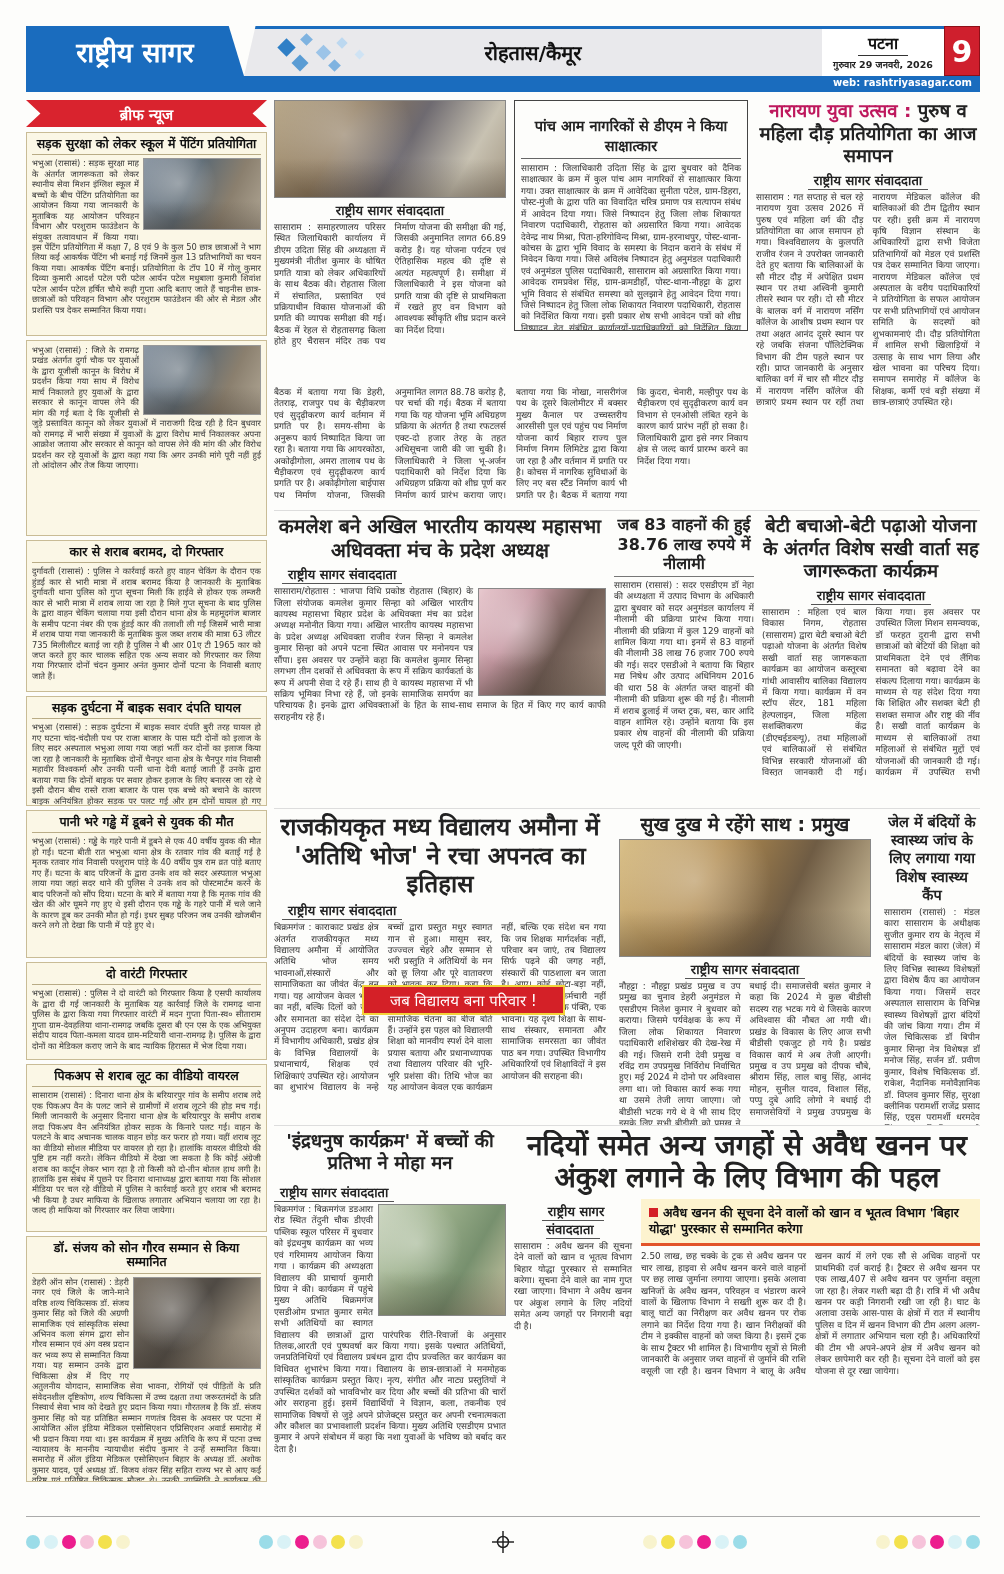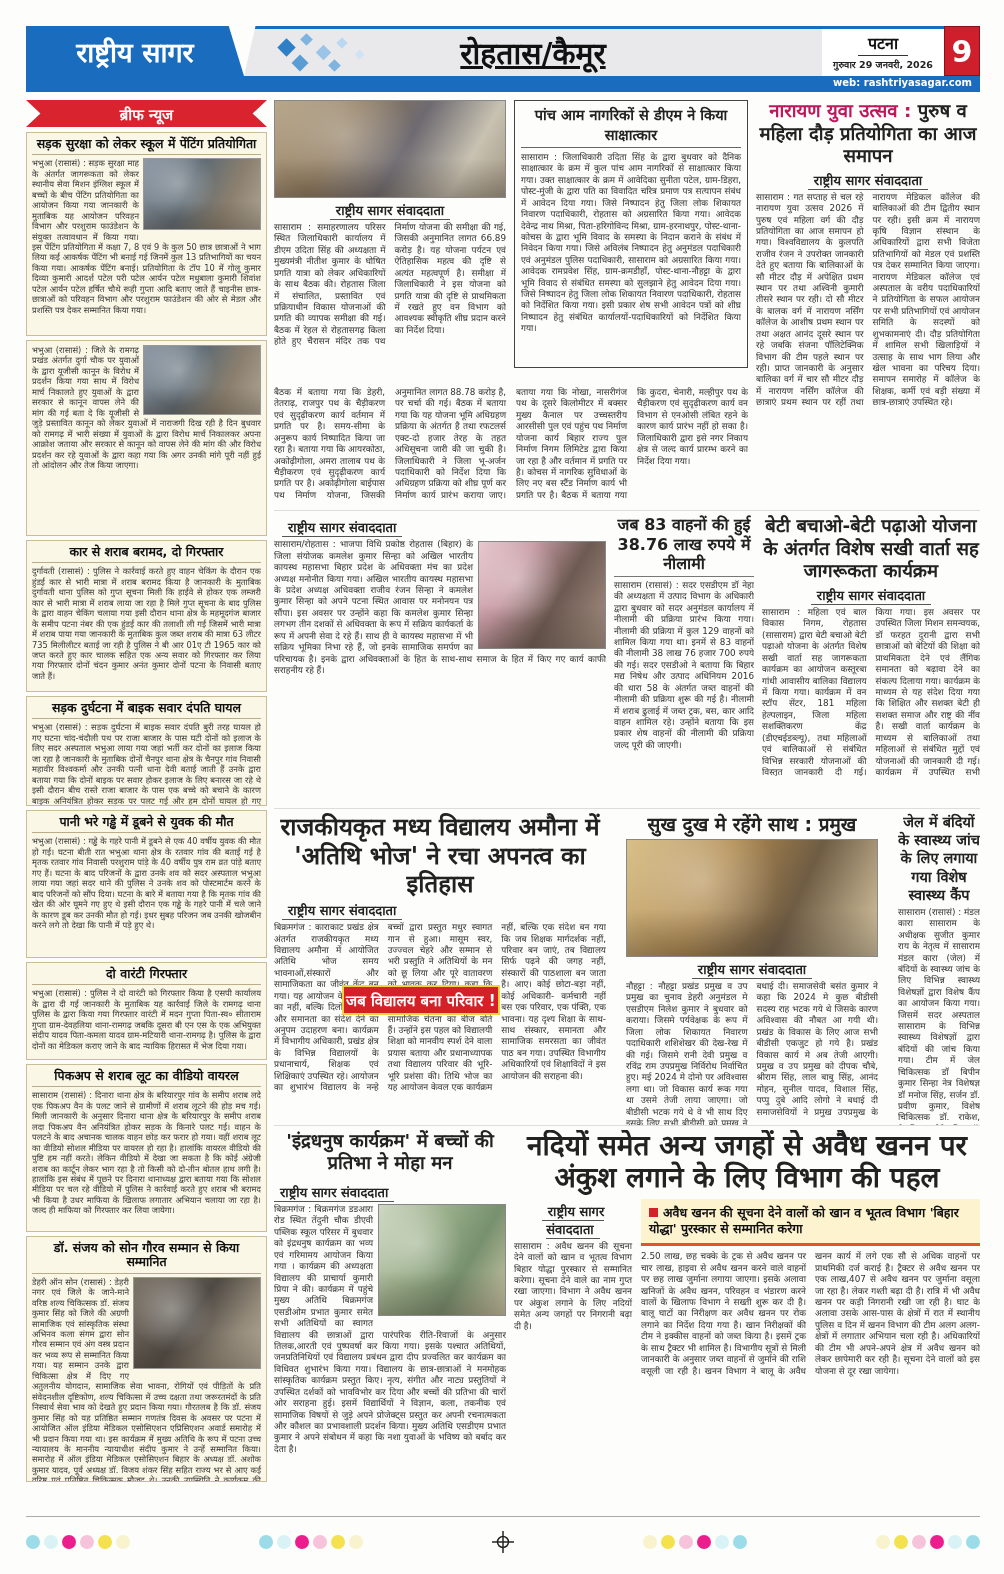--- a/index.html
+++ b/index.html
@@ -15,21 +15,21 @@
   .mast-row { display:flex; height:50px; }
   .mast-left {
     width:218px; background:#1a6cbe; color:#fff; display:flex; align-items:center; justify-content:center;
     font-size:27px; font-weight:800; clip-path:polygon(0 0,93% 0,100% 100%,0 100%);
     position:relative;
   }
   .mast-mid {
     flex:1; background:#e9e9ec; border-top:3px solid #1a6cbe; display:flex; align-items:center;
     position:relative; clip-path:polygon(2% 0,100% 0,100% 100%,0 100%);
   }
-  .mast-mid .title { flex:1; text-align:center; font-size:30px; font-weight:800; color:#111;text-decoration:underline; }
+  .mast-mid .title { flex:1; text-align:center; font-size:20px; font-weight:800; color:#111; }
   .diamonds { position:absolute; left:28px; top:4px; width:110px; height:42px; }
   .diamonds span { position:absolute; display:block; transform:rotate(45deg); }
   .dm1{width:13px;height:13px;background:#2f7fc6;left:8px;top:8px;}
   .dm2{width:9px;height:9px;background:#7fb3e0;left:30px;top:2px;}
   .dm3{width:11px;height:11px;background:#9cc4e8;left:46px;top:14px;}
   .dm4{width:8px;height:8px;background:#bcd8f0;left:66px;top:6px;}
   .dm5{width:12px;height:12px;background:#5a9cd4;left:22px;top:24px;}
   .dm6{width:7px;height:7px;background:#cfe3f4;left:84px;top:18px;}
   .dm7{width:9px;height:9px;background:#7fb3e0;left:58px;top:28px;}
   .mast-right { width:122px; background:#fff; border-top:3px solid #1a6cbe; text-align:center; padding-top:3px; }
@@ -82,46 +82,46 @@
   .cols4 { column-count:4; column-gap:10px; }
 
   
   .rowA { height:420px; display:flex; gap:8px; overflow:hidden; }
   .lead-wrap { width:474px; flex:none; }
   .lead-head { font-size:31px; font-weight:800; color:#101010; text-align:center; line-height:1.14; margin:2px 0 6px; }
   .lead-flex { display:flex; gap:8px; }
   .lead-left { width:232px; flex:none; }
   .lead-photo { width:232px; height:98px; border:1px solid #888; }
   .lead-body { margin-top:2px; height:160px; overflow:hidden; }
-  .ibox { flex:1; border:1.5px solid #444; padding:3px 6px; height:268px; overflow:hidden; }
+  .ibox { flex:1; border:1.5px solid #444; padding:14px 6px; height:231px; overflow:hidden; }
   .ibox h2 { font-size:14.5px; font-weight:800; text-align:center; border-bottom:1px solid #666; padding-bottom:3px; margin-bottom:4px; }
   .lead-bottom { margin-top:5px; height:118px; overflow:hidden; }
 
   .narayan { flex:1; overflow:hidden; }
   .nara-head { text-align:center; font-size:18.5px; font-weight:800; line-height:1.22; margin-bottom:3px; }
   .nara-head .red { color:#be185d; }
   .nara-body { height:330px; overflow:hidden; }
 
   
   .rowB { height:272px; display:flex; gap:8px; overflow:hidden; border-top:1px solid #ddd; padding-top:4px; }
   .kamlesh { width:332px; flex:none; overflow:hidden; }
   .kam-head { font-size:19.5px; font-weight:800; text-align:center; line-height:1.2; }
   .kam-photo { float:right; width:128px; height:108px; border:1px solid #888; margin:2px 0 3px 5px; }
   .neelami { width:140px; flex:none; overflow:hidden; }
   .neel-head { font-size:16px; font-weight:800; text-align:center; line-height:1.2; border-bottom:1px solid #777; padding-bottom:3px; margin-bottom:3px; }
   .beti { flex:1; overflow:hidden; }
   .beti-head { font-size:18.5px; font-weight:800; text-align:center; line-height:1.22; margin-bottom:2px; }
 
   
-  .rowC { height:324px; display:flex; gap:20px; overflow:hidden; border-top:1px solid #ddd; padding-top:4px;margin-top:32px; }
+  .rowC { height:324px; display:flex; gap:13px; overflow:hidden; border-top:1px solid #ddd; padding-top:4px;margin-top:32px; }
   .atithi { width:332px; flex:none; overflow:hidden; position:relative; }
   .ati-head { font-size:24px; font-weight:800; text-align:center; line-height:1.18; margin-bottom:3px; }
   .family-box {
-    position:absolute; left:68px; top:172px; background:#d42027; color:#fff; font-weight:700; font-size:15px;
-    padding:3px 2px; border:2px solid #f3d23a; z-index:2;
+    position:absolute; left:88px; top:172px; background:#d42027; color:#fff; font-weight:400; font-size:15px;
+    padding:3px 26px; border:2px solid #f3d23a; z-index:2;
   }
   .sukh { width:252px; flex:none; overflow:hidden; }
   .sukh-head { font-size:19px; font-weight:800; text-align:center; line-height:1.2; margin-bottom:3px; }
   .sukh-photo { width:100%; height:118px; border:1px solid #888; }
   .jail { flex:1; overflow:hidden; }
   .jail-head { font-size:14.5px; font-weight:800; text-align:center; line-height:1.25; margin-bottom:3px; }
 
   
   .rowD { height:390px; display:flex; gap:8px; overflow:hidden; border-top:1px solid #ddd; padding-top:4px; }
   .indra { width:232px; flex:none; overflow:hidden; }
@@ -249,20 +249,21 @@
             <span class="red">नारायण युवा उत्सव :</span>
             <span>पुरुष व महिला दौड़ प्रतियोगिता का आज समापन</span>
           </h2>
           <div class="byline"><span>राष्ट्रीय सागर संवाददाता</span></div>
           <div class="btxt cols2 nara-body">सासाराम : गत सप्ताह से चल रहे नारायण युवा उत्सव 2026 में पुरुष एवं महिला वर्ग की दौड़ प्रतियोगिता का आज समापन हो गया। विश्वविद्यालय के कुलपति राजीव रंजन ने उपरोक्त जानकारी देते हुए बताया कि बालिकाओं के सौ मीटर दौड़ में अपेक्षित प्रथम स्थान पर तथा अश्विनी कुमारी तीसरे स्थान पर रही। दो सौ मीटर के बालक वर्ग में नारायण नर्सिंग कॉलेज के आशीष प्रथम स्थान पर तथा अक्षत आनंद दूसरे स्थान पर रहे जबकि संजना पॉलिटेक्निक विभाग की टीम पहले स्थान पर रही। प्राप्त जानकारी के अनुसार बालिका वर्ग में चार सौ मीटर दौड़ में नारायण नर्सिंग कॉलेज की छात्राएं प्रथम स्थान पर रहीं तथा नारायण मेडिकल कॉलेज की बालिकाओं की टीम द्वितीय स्थान पर रही। इसी क्रम में नारायण कृषि विज्ञान संस्थान के अधिकारियों द्वारा सभी विजेता प्रतिभागियों को मेडल एवं प्रशस्ति पत्र देकर सम्मानित किया जाएगा। नारायण मेडिकल कॉलेज एवं अस्पताल के वरीय पदाधिकारियों ने प्रतियोगिता के सफल आयोजन पर सभी प्रतिभागियों एवं आयोजन समिति के सदस्यों को शुभकामनाएं दी। दौड़ प्रतियोगिता में शामिल सभी खिलाड़ियों ने उत्साह के साथ भाग लिया और खेल भावना का परिचय दिया। समापन समारोह में कॉलेज के शिक्षक, कर्मी एवं बड़ी संख्या में छात्र-छात्राएं उपस्थित रहे।</div>
         </article>
       </section>
 
       <section class="rowB">
         <article class="kamlesh">
+          <h2 class="kam-head">कमलेश बने अखिल भारतीय कायस्थ महासभा अधिवक्ता मंच के प्रदेश अध्यक्ष</h2>
           <div class="byline" style="text-align:left;margin-left:8px"><span>राष्ट्रीय सागर संवाददाता</span></div>
           <div class="kam-photo ph ph-men"></div>
           <div class="btxt">सासाराम/रोहतास : भाजपा विधि प्रकोष्ठ रोहतास (बिहार) के जिला संयोजक कमलेश कुमार सिन्हा को अखिल भारतीय कायस्थ महासभा बिहार प्रदेश के अधिवक्ता मंच का प्रदेश अध्यक्ष मनोनीत किया गया। अखिल भारतीय कायस्थ महासभा के प्रदेश अध्यक्ष अधिवक्ता राजीव रंजन सिन्हा ने कमलेश कुमार सिन्हा को अपने पटना स्थित आवास पर मनोनयन पत्र सौंपा। इस अवसर पर उन्होंने कहा कि कमलेश कुमार सिन्हा लगभग तीन दशकों से अधिवक्ता के रूप में सक्रिय कार्यकर्ता के रूप में अपनी सेवा दे रहे हैं। साथ ही वे कायस्थ महासभा में भी सक्रिय भूमिका निभा रहे हैं, जो इनके सामाजिक समर्पण का परिचायक है। इनके द्वारा अधिवक्ताओं के हित के साथ-साथ समाज के हित में किए गए कार्य काफी सराहनीय रहे हैं।</div>
         </article>
 
         <article class="neelami">
           <h3 class="neel-head">जब 83 वाहनों की हुई 38.76 लाख रुपये में नीलामी</h3>
           <div class="btxt">सासाराम (रासासं) : सदर एसडीएम डॉ नेहा की अध्यक्षता में उत्पाद विभाग के अधिकारी द्वारा बुधवार को सदर अनुमंडल कार्यालय में नीलामी की प्रक्रिया प्रारंभ किया गया। नीलामी की प्रक्रिया में कुल 129 वाहनों को शामिल किया गया था। इनमें से 83 वाहनों की नीलामी 38 लाख 76 हजार 700 रुपये की गई। सदर एसडीओ ने बताया कि बिहार मद्य निषेध और उत्पाद अधिनियम 2016 की धारा 58 के अंतर्गत जब्त वाहनों की नीलामी की प्रक्रिया शुरू की गई है। नीलामी में शराब ढुलाई में जब्त ट्रक, बस, कार आदि वाहन शामिल रहे। उन्होंने बताया कि इस प्रकार शेष वाहनों की नीलामी की प्रक्रिया जल्द पूरी की जाएगी।</div>
         </article>
 

